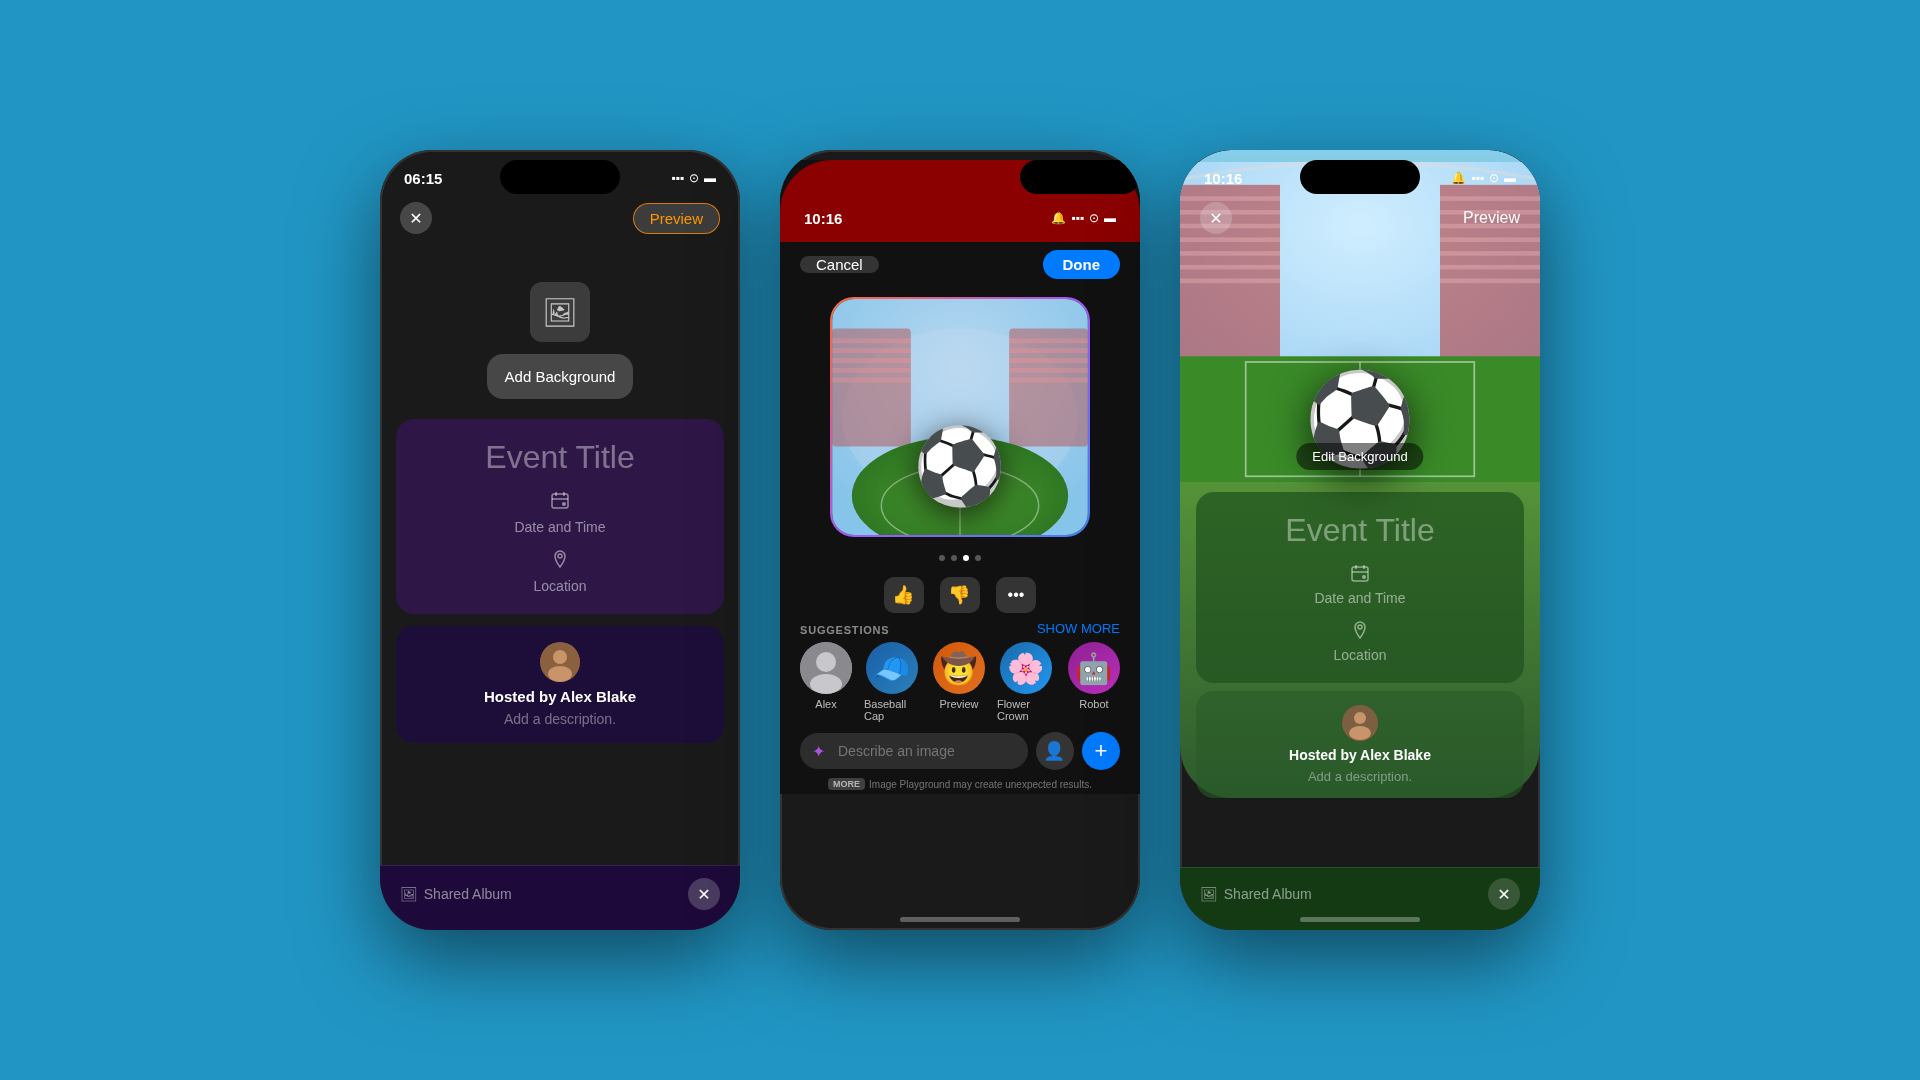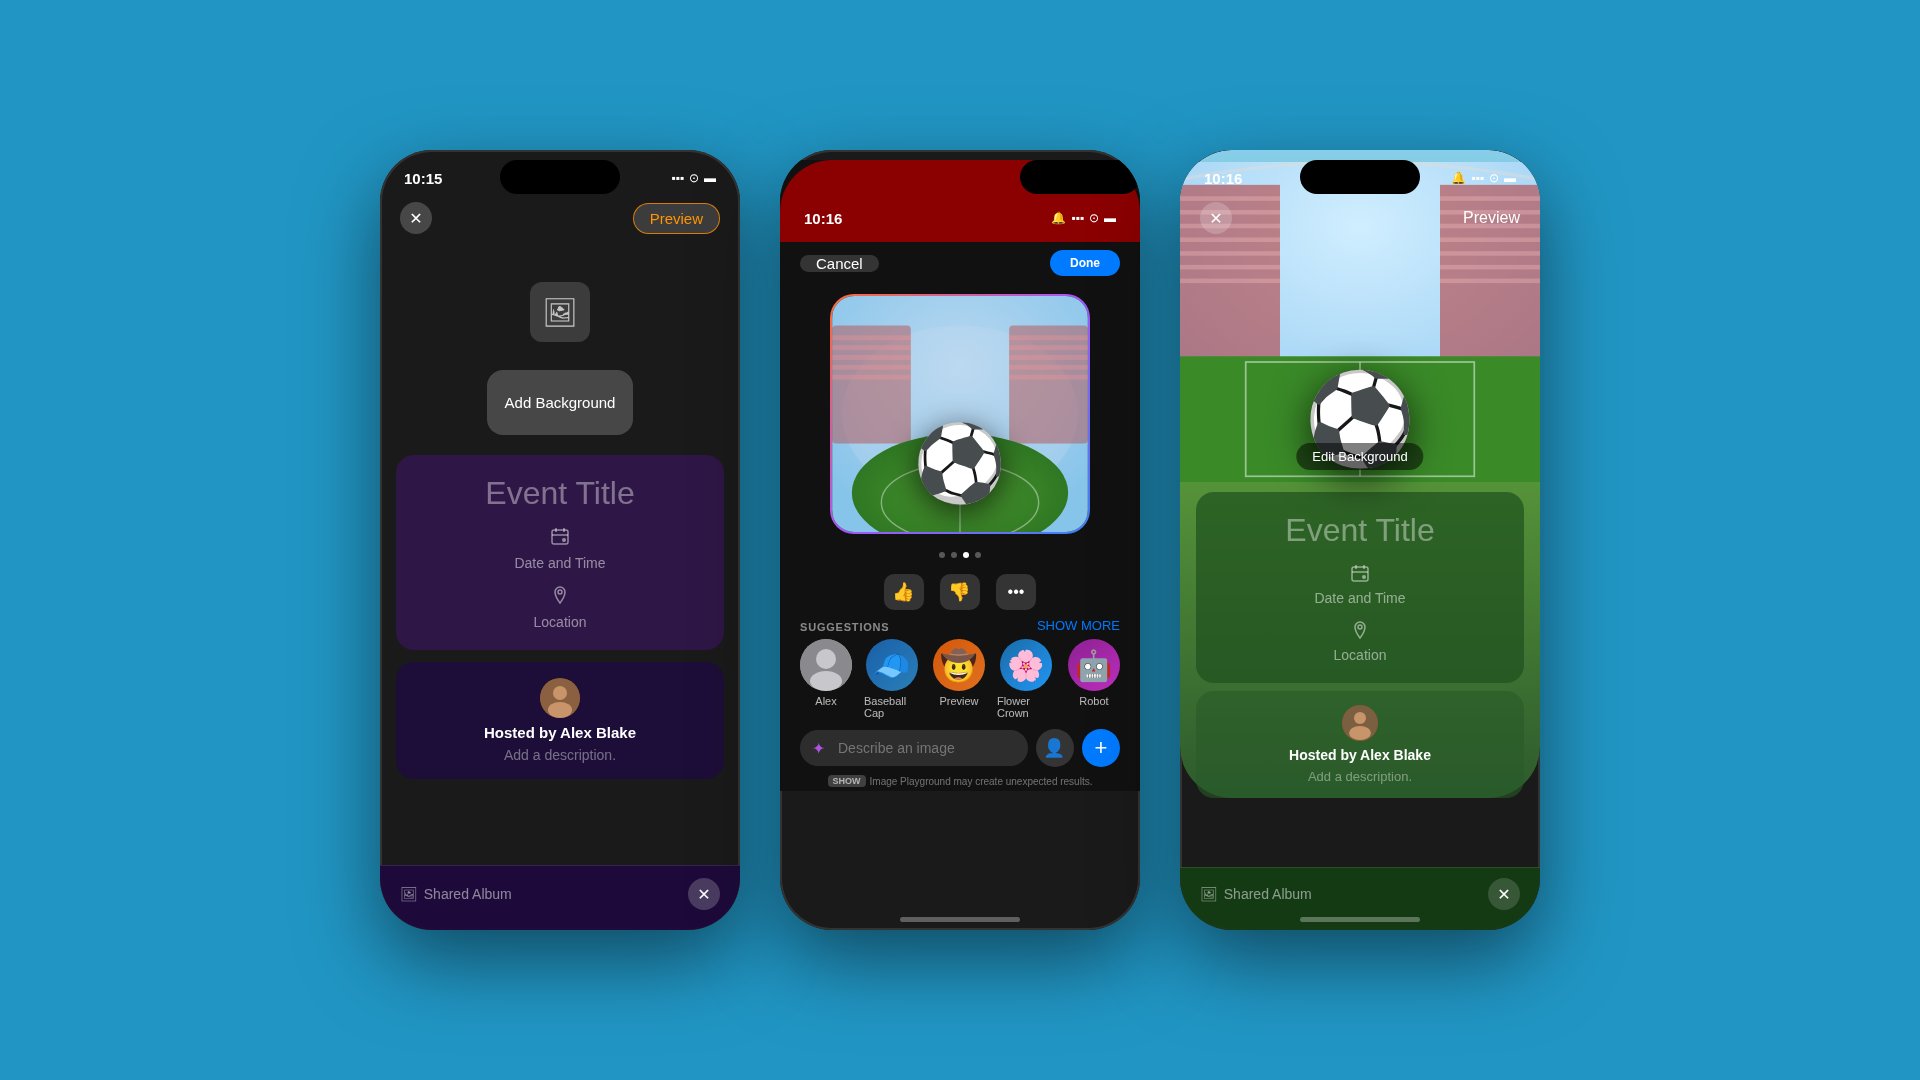--- a/index.html
+++ b/index.html
@@ -123,25 +123,24 @@
       border-radius: 12px;
       display: flex;
       align-items: center;
       justify-content: center;
       font-size: 28px;
       color: rgba(255,255,255,0.7);
     }
     .add-bg-label {
       background: rgba(255,255,255,0.2);
       color: white;
-      padding: 24px 18px;
+      padding: 14px 18px;
       border-radius: 16px;
       font-size: 15px;
       font-weight: 500;
-      margin-top: 16px;
     }
 
     
     .event-card {
       margin: 0 16px;
       background: rgba(60,20,100,0.6);
       border-radius: 18px;
       padding: 20px;
       display: flex;
       flex-direction: column;
@@ -477,21 +476,21 @@
   </style>
 </head>
 <body>
 
 <div class="phone">
   <div class="screen">
 
     <div class="dynamic-island"></div>
 
     <div class="status-bar">
-      <span class="status-time">10:15</span>
+      <span class="status-time">06:15</span>
       <div class="status-icons">
         <span>▪▪▪</span>
         <span>⊙</span>
         <span>▬</span>
       </div>
     </div>
 
     <div class="nav-bar">
       <button class="btn-x">✕</button>
       <button class="btn-preview">Preview</button>
@@ -562,21 +561,21 @@
           <span>🔔</span>
           <span>▪▪▪</span>
           <span>⊙</span>
           <span>▬</span>
         </div>
       </div>
     </div>
 
     <div class="nav-bar" style="padding: 8px 20px;">
       <button style="background:rgba(255,255,255,0.15); border:none; color:white; padding:0 16px; border-radius:16px; font-size:15px; cursor:pointer;">Cancel</button>
-      <button style="background:#007aff; border:none; color:white; padding:6px 20px; border-radius:16px; font-size:12px; font-weight:600; cursor:pointer;">Done</button>
+      <button style="background:#007aff; border:none; color:white; padding:6px 20px; border-radius:16px; font-size:15px; font-weight:600; cursor:pointer;">Done</button>
     </div>
 
     <div class="phone2-content">
       <div class="stadium-image-container">
 
         <svg class="stadium-svg" viewBox="0 0 260 240" xmlns="http://www.w3.org/2000/svg">
 
           <defs>
             <radialGradient id="skyGrad" cx="50%" cy="30%" r="70%">
               <stop offset="0%" stop-color="#b8d8f0"></stop>
@@ -673,21 +672,21 @@
       <div class="describe-bar">
         <div class="describe-wrapper">
           <span class="describe-icon">✦</span>
           <input class="describe-input-field" type="text" readonly="" style="cursor: text;" placeholder="Describe an image">
         </div>
         <button class="icon-btn-round">👤</button>
         <button class="icon-btn-round blue" style="background:#007aff; font-size:22px; font-weight:300;">+</button>
       </div>
 
       <div class="beta-notice">
-        <span class="beta-badge">SHOW</span>
+        <span class="beta-badge">MORE</span>
         <span>Image Playground may create unexpected results.</span>
       </div>
     </div>
 
     <div class="home-indicator"></div>
   </div>
 </div>
 
 <div class="phone">
   <div class="screen" style="background: linear-gradient(180deg, #87ceeb 0%, #5a9a3a 45%, #2d5a2d 100%); border-radius: 52px;">

